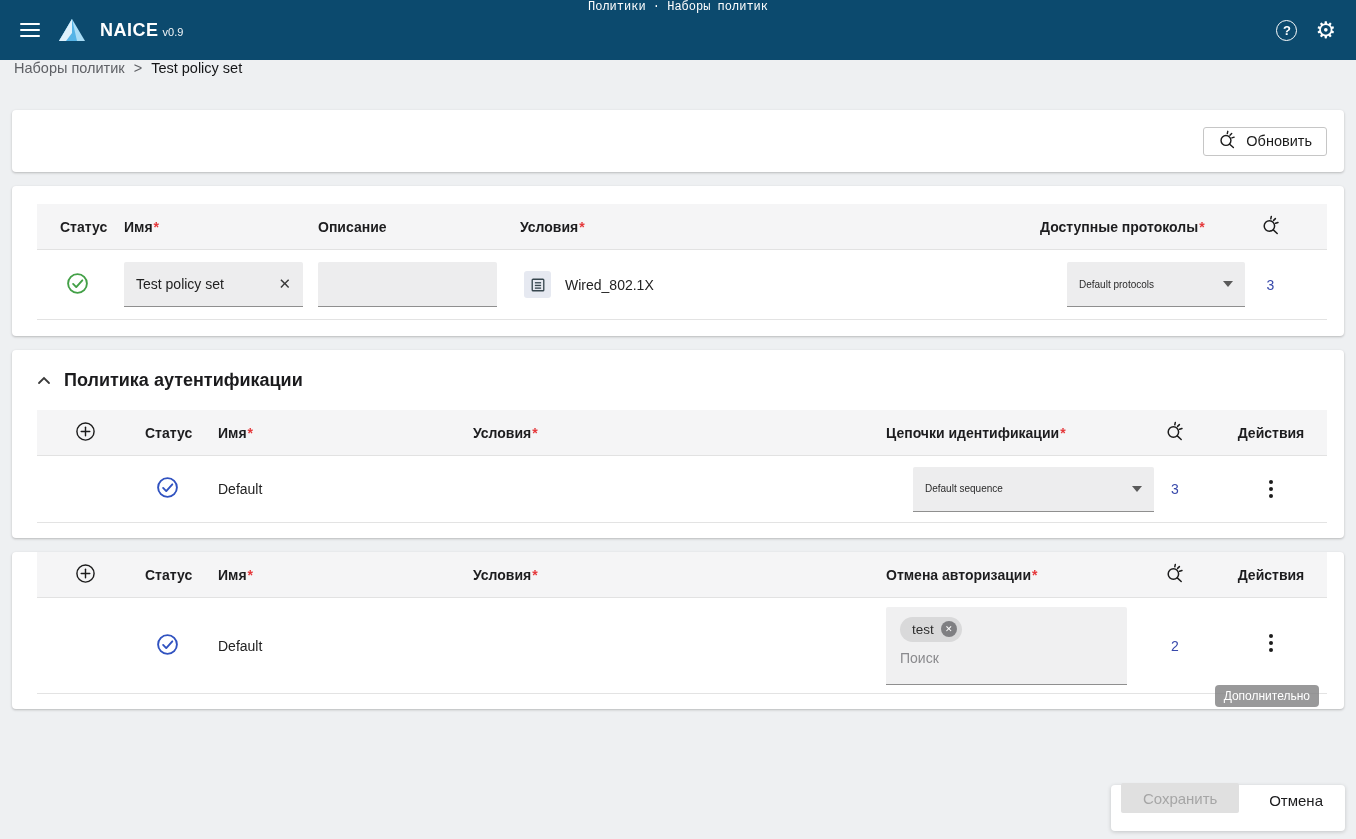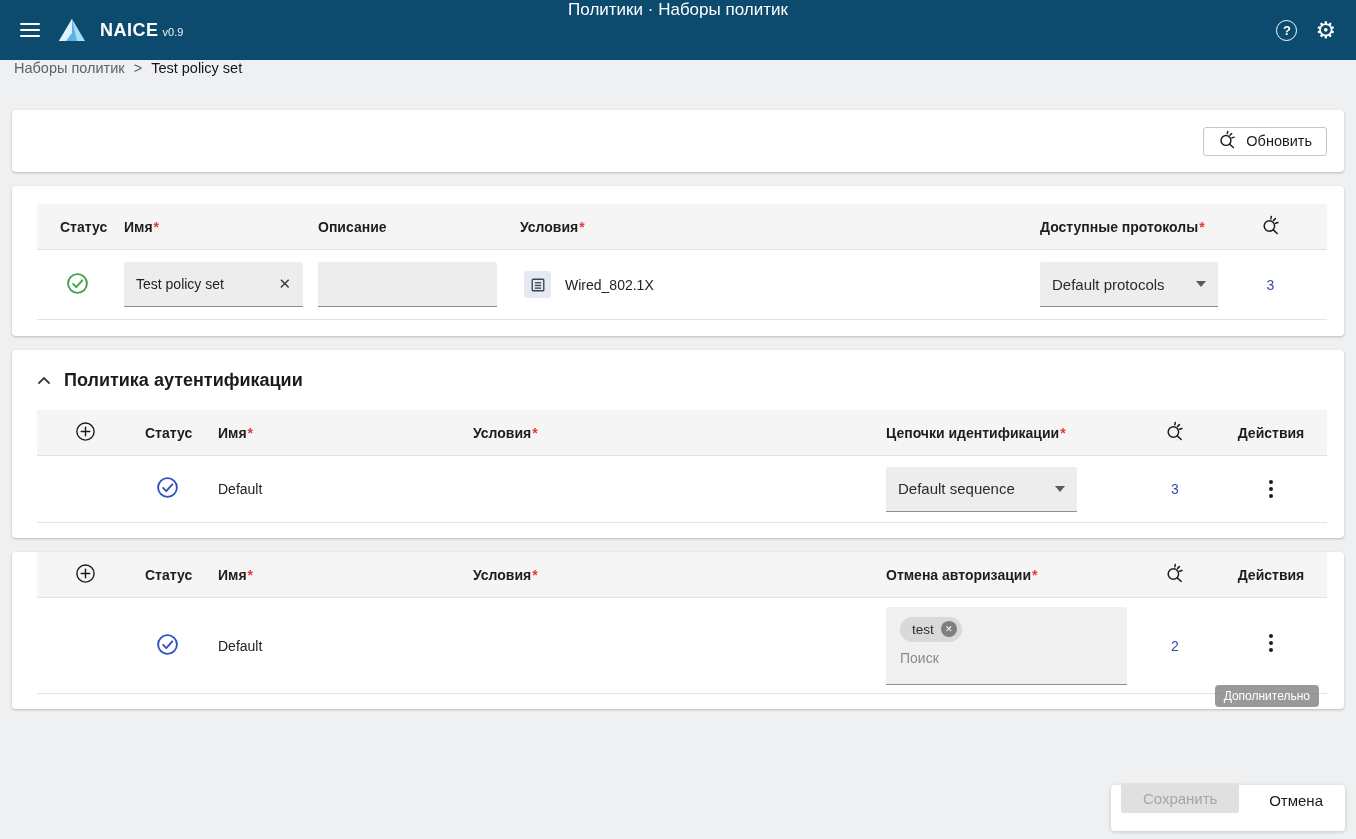--- a/index.html
+++ b/index.html
@@ -17,21 +17,21 @@
   }
   .topbar-left { display:flex; align-items:center; gap:14px; }
   .icon-btn { background:none; border:none; cursor:pointer; display:flex; align-items:center; justify-content:center; padding:4px; }
   .hamburger i { display:block; width:20px; height:2px; background:#fff; margin:4px 0; border-radius:1px; }
   .brand { display:flex; align-items:center; }
   .brand-text { display:flex; align-items:baseline; gap:4px; }
   .app-name { font-size:18px; font-weight:700; letter-spacing:.5px; }
   .app-version { font-size:11px; opacity:.95; }
   .topbar-title {
     position:absolute; left:50%; transform:translateX(-50%);
-    font-size:17px; font-weight:500; white-space:nowrap;
+    font-size:12px; font-weight:500; white-space:nowrap;font-family:Liberation Mono, monospace;
   }
   .topbar-right { margin-left:auto; display:flex; align-items:center; gap:10px; }
   .help-circle {
     width:21px; height:21px; border:1.5px solid #fff; border-radius:50%;
     display:flex; align-items:center; justify-content:center;
     font-size:13px; font-weight:700; color:#fff;
   }
   .gear { font-size:23px; line-height:1; color:#fff; }
 
   
@@ -91,25 +91,25 @@
   }
   .filled-input input {
     border:none; background:transparent; outline:none; width:100%;
     font-family:inherit; font-size:14px; color:#222;
   }
   .clear-x { border:none; background:none; font-size:15px; color:#3a3a3a; cursor:pointer; padding:2px 4px; }
 
   .select {
     height:45px; background:#ededee; border-bottom:1px solid #8f8f8f;
     border-radius:2px 2px 0 0; display:flex; align-items:center; justify-content:space-between;
-    padding:0 12px; cursor:pointer; font-size:15px; color:#2b2b2b;
+    padding:0 12px; cursor:pointer; font-size:10px; color:#2b2b2b;margin-left:27px;
   }
   .select .caret { width:0; height:0; border-left:5px solid transparent; border-right:5px solid transparent; border-top:6px solid #5a5a5a; }
   .sel-178 { width:178px; }
-  .sel-241 { width:191px; }
+  .sel-241 { width:241px; }
 
   .cond-cell { display:flex; align-items:center; gap:14px; padding-left:4px; }
   .cond-icon {
     width:27px; height:27px; background:#e6e9f1; border-radius:3px;
     display:flex; align-items:center; justify-content:center;
   }
   .hits-link { color:#3849ab; text-decoration:none; font-size:14px; cursor:pointer; }
 
   .kebab { border:none; background:none; cursor:pointer; padding:4px 8px; }
   .kebab i { display:block; width:4px; height:4px; border-radius:50%; background:#1c1c1c; margin:3px auto; }

